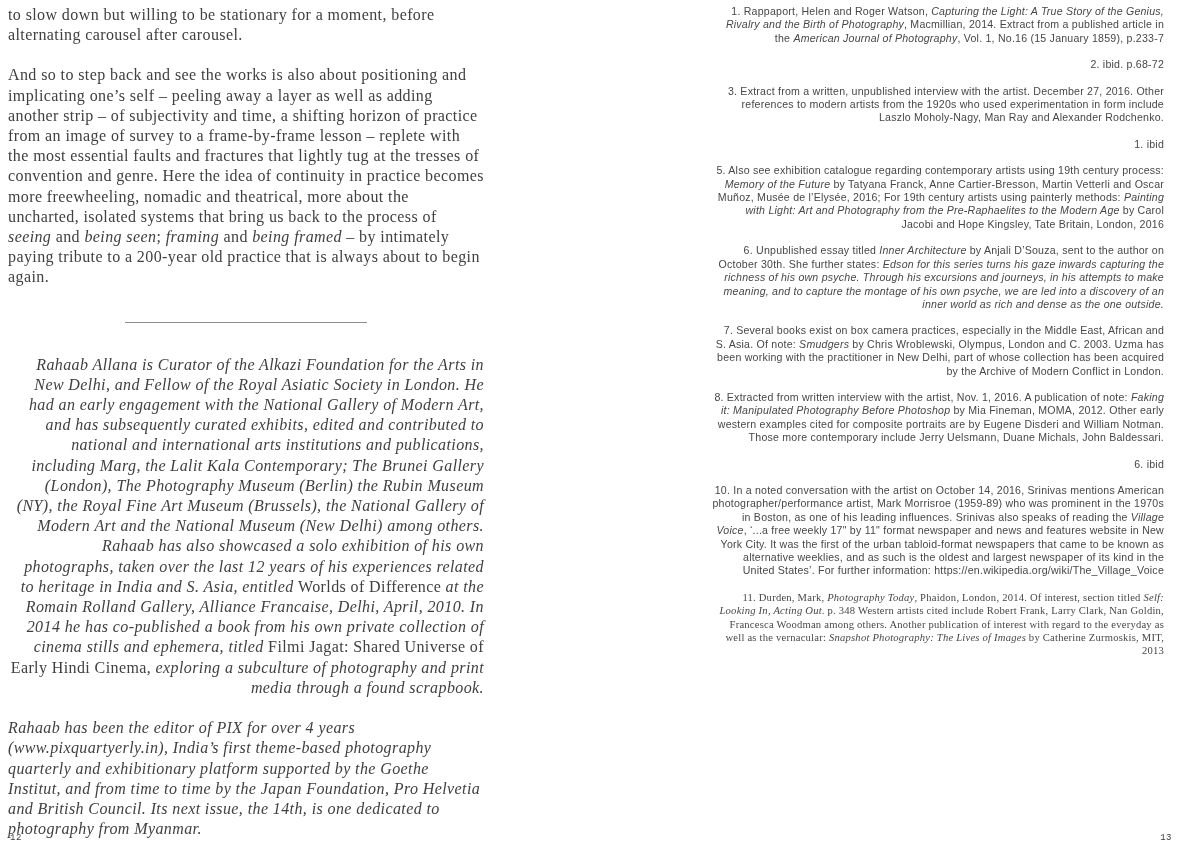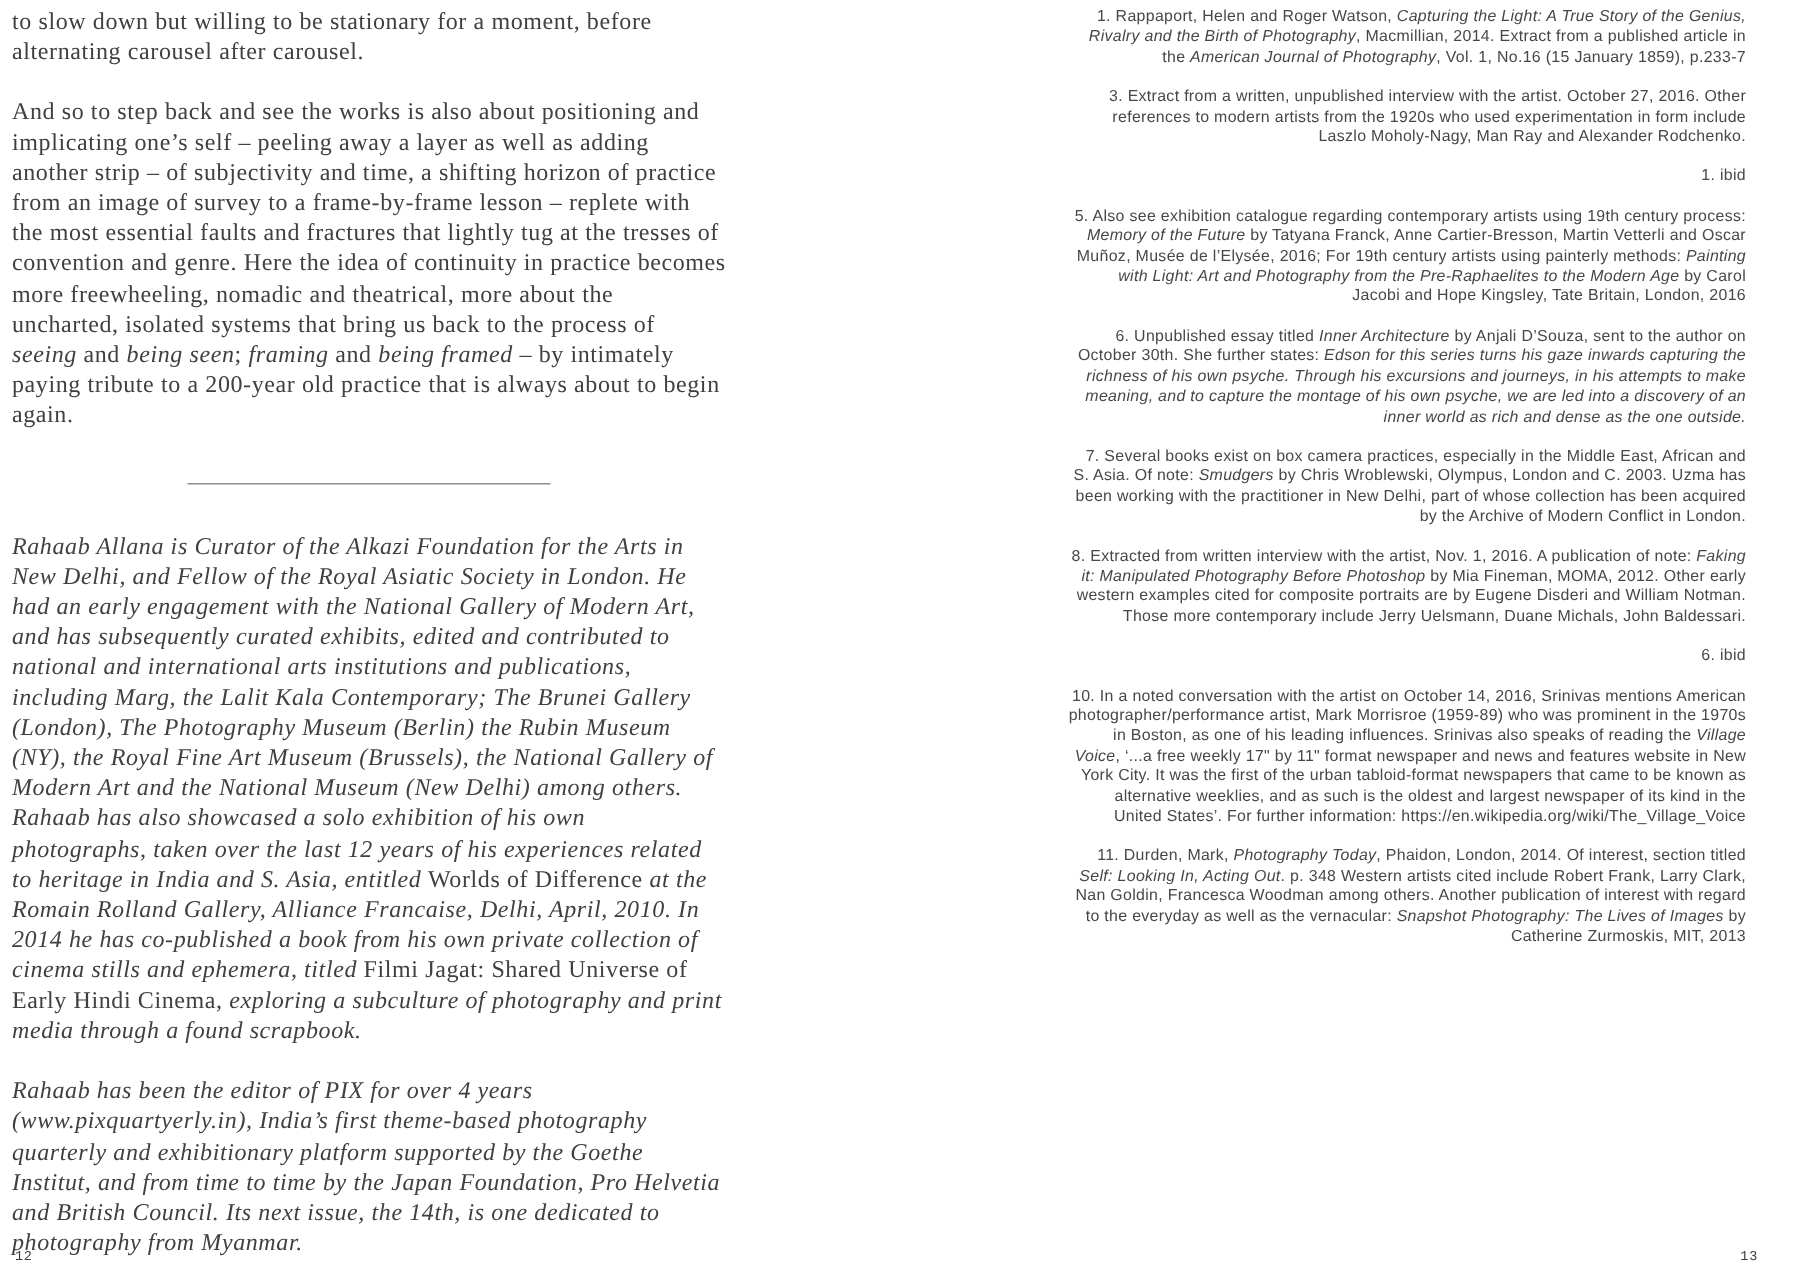--- a/index.html
+++ b/index.html
@@ -24,38 +24,38 @@
     text-align: left;
   }
   .left-col p { margin: 0; }
   .para-1 { margin-bottom: 20px !important; }
   .divider {
     border: 0;
     border-top: 1px solid #8f8f8f;
     width: 242px;
     margin: 34px 0 32px 117px;
   }
-  .bio-para { margin-bottom: 20px !important; }
+  .bio-para { margin-bottom: 20px !important; text-align: right; }
   .it { font-style: italic; }
   .up { font-style: normal; }
 
   
   .right-col {
     position: absolute;
     left: 712px; top: 5px;
     width: 452px;
     font-family: "Liberation Sans", "DejaVu Sans", sans-serif;
     font-size: 10.6px;
     line-height: 13.4px;
     letter-spacing: 0.22px;
     color: #474747;
     text-align: right;
   }
   .right-col p { margin: 0 0 13px 0; }
-  .right-col p:last-child { margin-bottom: 0; }
+  .right-col p:last-child { margin-bottom: 0; font-family: Liberation Serif, serif; }
 
   .page-number {
     position: absolute;
     top: 833px;
     font-family: Liberation Mono, monospace;
     font-size: 9px;
     letter-spacing: 0.5px;
     color: #3c3c3c;
   }
   .pn-left { left: 10px; }
@@ -69,21 +69,22 @@
   <div class="left-col">
     <p class="para-1">to slow down but willing to be stationary for a moment, before alternating carousel after carousel.</p>
     <p class="para-2"><span class="up">And so to step back and see the works is also about positioning and implicating one’s self – peeling away a layer as well as adding another strip – of subjectivity and time, a shifting horizon of practice from an image of survey to a frame-by-frame lesson – replete with the most essential faults and fractures that lightly tug at the tresses of convention and genre. Here the idea of continuity in practice becomes more freewheeling, nomadic and theatrical, more about the uncharted, isolated systems that bring us back to the process of </span><span class="it">seeing</span><span class="up"> and </span><span class="it">being seen</span><span class="up">; </span><span class="it">framing</span><span class="up"> and </span><span class="it">being framed</span><span class="up"> – by intimately paying tribute to a 200-year old practice that is always about to begin again.</span></p>
     <hr class="divider">
     <p class="bio-para"><span class="it">Rahaab Allana is Curator of the Alkazi Foundation for the Arts in New Delhi, and Fellow of the Royal Asiatic Society in London. He had an early engagement with the National Gallery of Modern Art, and has subsequently curated exhibits, edited and contributed to national and international arts institutions and publications, including Marg, the Lalit Kala Contemporary; The Brunei Gallery (London), The Photography Museum (Berlin) the Rubin Museum (NY), the Royal Fine Art Museum (Brussels), the National Gallery of Modern Art and the National Museum (New Delhi) among others. Rahaab has also showcased a solo exhibition of his own photographs, taken over the last 12 years of his experiences related to heritage in India and S. Asia, entitled </span><span class="up">Worlds of Difference</span><span class="it"> at the Romain Rolland Gallery, Alliance Francaise, Delhi, April, 2010. In 2014 he has co-published a book from his own private collection of cinema stills and ephemera, titled </span><span class="up">Filmi Jagat: Shared Universe of Early Hindi Cinema,</span><span class="it"> exploring a subculture of photography and print media through a found scrapbook.</span></p>
     <p class="it">Rahaab has been the editor of PIX for over 4 years (www.pixquartyerly.in), India’s first theme-based photography quarterly and exhibitionary platform supported by the Goethe Institut, and from time to time by the Japan Foundation, Pro Helvetia and British Council. Its next issue, the 14th, is one dedicated to photography from Myanmar.</p>
   </div>
 
   <div class="right-col">
     <p><span class="up">1. Rappaport, Helen and Roger Watson, </span><span class="it">Capturing the Light: A True Story of the Genius, Rivalry and the Birth of Photography</span><span class="up">, Macmillian, 2014. Extract from a published article in the </span><span class="it">American Journal of Photography</span><span class="up">, Vol. 1, No.16 (15 January 1859), p.233-7</span></p>
-    <p><span class="up">3. Extract from a written, unpublished interview with the artist. October 27, 2016. Other references to modern artists from the 1920s who used experimentation in form include Laszlo Moholy-Nagy, Man Ray and Alexander Rodchenko.</span></p>
+    <p><span class="up">2. ibid. p.68-72</span></p>
+    <p><span class="up">3. Extract from a written, unpublished interview with the artist. December 27, 2016. Other references to modern artists from the 1920s who used experimentation in form include Laszlo Moholy-Nagy, Man Ray and Alexander Rodchenko.</span></p>
     <p><span class="up">1. ibid</span></p>
     <p><span class="up">5. Also see exhibition catalogue regarding contemporary artists using 19th century process: </span><span class="it">Memory of the Future</span><span class="up"> by Tatyana Franck, Anne Cartier-Bresson, Martin Vetterli and Oscar Muñoz, Musée de l’Elysée, 2016; For 19th century artists using painterly methods: </span><span class="it">Painting with Light: Art and Photography from the Pre-Raphaelites to the Modern Age</span><span class="up"> by Carol Jacobi and Hope Kingsley, Tate Britain, London, 2016</span></p>
     <p><span class="up">6. Unpublished essay titled </span><span class="it">Inner Architecture</span><span class="up"> by Anjali D’Souza, sent to the author on October 30th. She further states: </span><span class="it">Edson for this series turns his gaze inwards capturing the richness of his own psyche. Through his excursions and journeys, in his attempts to make meaning, and to capture the montage of his own psyche, we are led into a discovery of an inner world as rich and dense as the one outside.</span></p>
     <p><span class="up">7. Several books exist on box camera practices, especially in the Middle East, African and S. Asia. Of note: </span><span class="it">Smudgers</span><span class="up"> by Chris Wroblewski, Olympus, London and C. 2003. Uzma has been working with the practitioner in New Delhi, part of whose collection has been acquired by the Archive of Modern Conflict in London.</span></p>
     <p><span class="up">8. Extracted from written interview with the artist, Nov. 1, 2016. A publication of note: </span><span class="it">Faking it: Manipulated Photography Before Photoshop</span><span class="up"> by Mia Fineman, MOMA, 2012. Other early western examples cited for composite portraits are by Eugene Disderi and William Notman. Those more contemporary include Jerry Uelsmann, Duane Michals, John Baldessari.</span></p>
     <p><span class="up">6. ibid</span></p>
     <p><span class="up">10. In a noted conversation with the artist on October 14, 2016, Srinivas mentions American photographer/performance artist, Mark Morrisroe (1959-89) who was prominent in the 1970s in Boston, as one of his leading influences. Srinivas also speaks of reading the </span><span class="it">Village Voice</span><span class="up">, ‘...a free weekly 17" by 11" format newspaper and news and features website in New York City. It was the first of the urban tabloid-format newspapers that came to be known as alternative weeklies, and as such is the oldest and largest newspaper of its kind in the United States’. For further information: https://en.wikipedia.org/wiki/The_Village_Voice</span></p>
     <p><span class="up">11. Durden, Mark, </span><span class="it">Photography Today</span><span class="up">, Phaidon, London, 2014. Of interest, section titled </span><span class="it">Self: Looking In, Acting Out</span><span class="up">. p. 348 Western artists cited include Robert Frank, Larry Clark, Nan Goldin, Francesca Woodman among others. Another publication of interest with regard to the everyday as well as the vernacular: </span><span class="it">Snapshot Photography: The Lives of Images</span><span class="up"> by Catherine Zurmoskis, MIT, 2013</span></p>
   </div>
 

